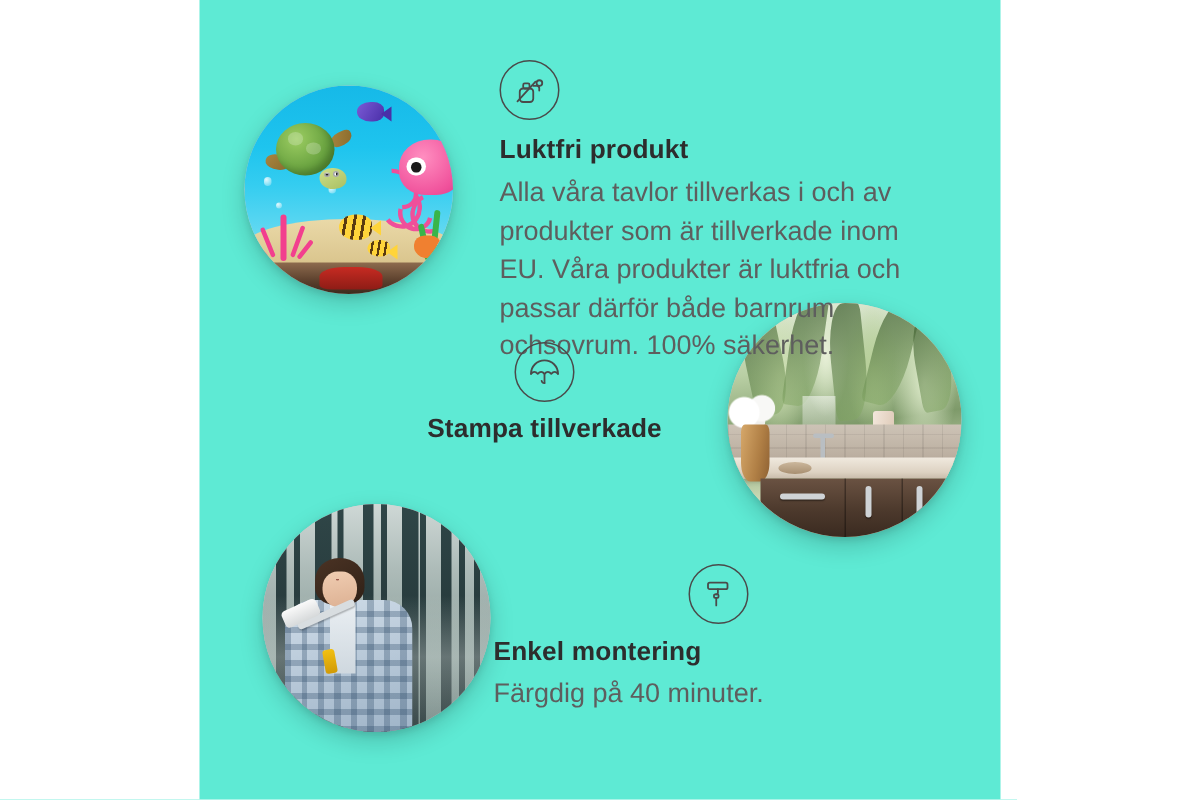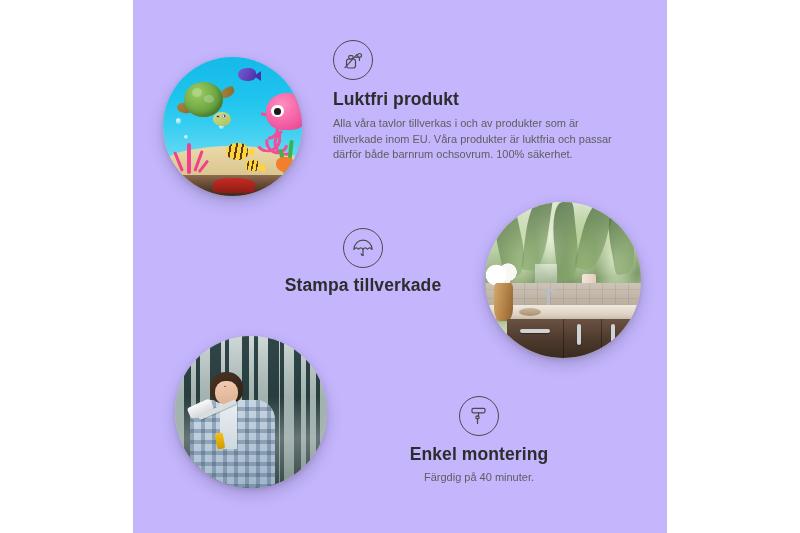--- a/index.html
+++ b/index.html
@@ -24,21 +24,21 @@
     background: #ffffff;
   }
 
   
   .panel {
     position: absolute;
     left: 133px;
     top: 0;
     width: 534px;
     height: 533px;
-    background: #c4b5fd;
+    background: #5eead4;
     overflow: hidden;
   }
 
   
   .photo-circle {
     position: absolute;
     border-radius: 50%;
     overflow: hidden;
     box-shadow: 0 6px 16px rgba(0,0,0,0.18), 0 2px 5px rgba(0,0,0,0.10);
     background: #cfcfcf;
@@ -333,37 +333,37 @@
 
   .f-title {
     color: #2d2d2d;
     font-size: 17.5px;
     font-weight: bold;
     letter-spacing: .1px;
     white-space: nowrap;
   }
   .f-desc {
     color: #5e5e5e;
-    font-size: 11px;
+    font-size: 18px;
     line-height: 1.42;
   }
 
   
   #feature-odour { left: 200px; top: 40px; width: 300px; text-align: left; }
   #feature-odour .f-icon { margin-bottom: 9px; }
   #feature-odour .f-title { margin-bottom: 6px; }
   #feature-odour .f-desc { width: 290px; }
 
   
   #feature-waterproof { left: 76px; top: 228px; width: 308px; text-align: center; }
   #feature-waterproof .f-icon { margin: 0 auto 7px auto; }
   #feature-waterproof .f-title { margin-bottom: 5px; }
 
   
-  #feature-mounting { left: 196px; top: 396px; width: 300px; text-align: center; }
+  #feature-mounting { left: 196px; top: 376px; width: 300px; }
   #feature-mounting .f-icon { margin: 0 auto 8px auto; }
   #feature-mounting .f-title { margin-bottom: 5px; }
 </style>
 </head>
 <body>
 
 <div class="page">
   <div class="panel">
 
     <div class="photo-circle" id="circle-ocean">

